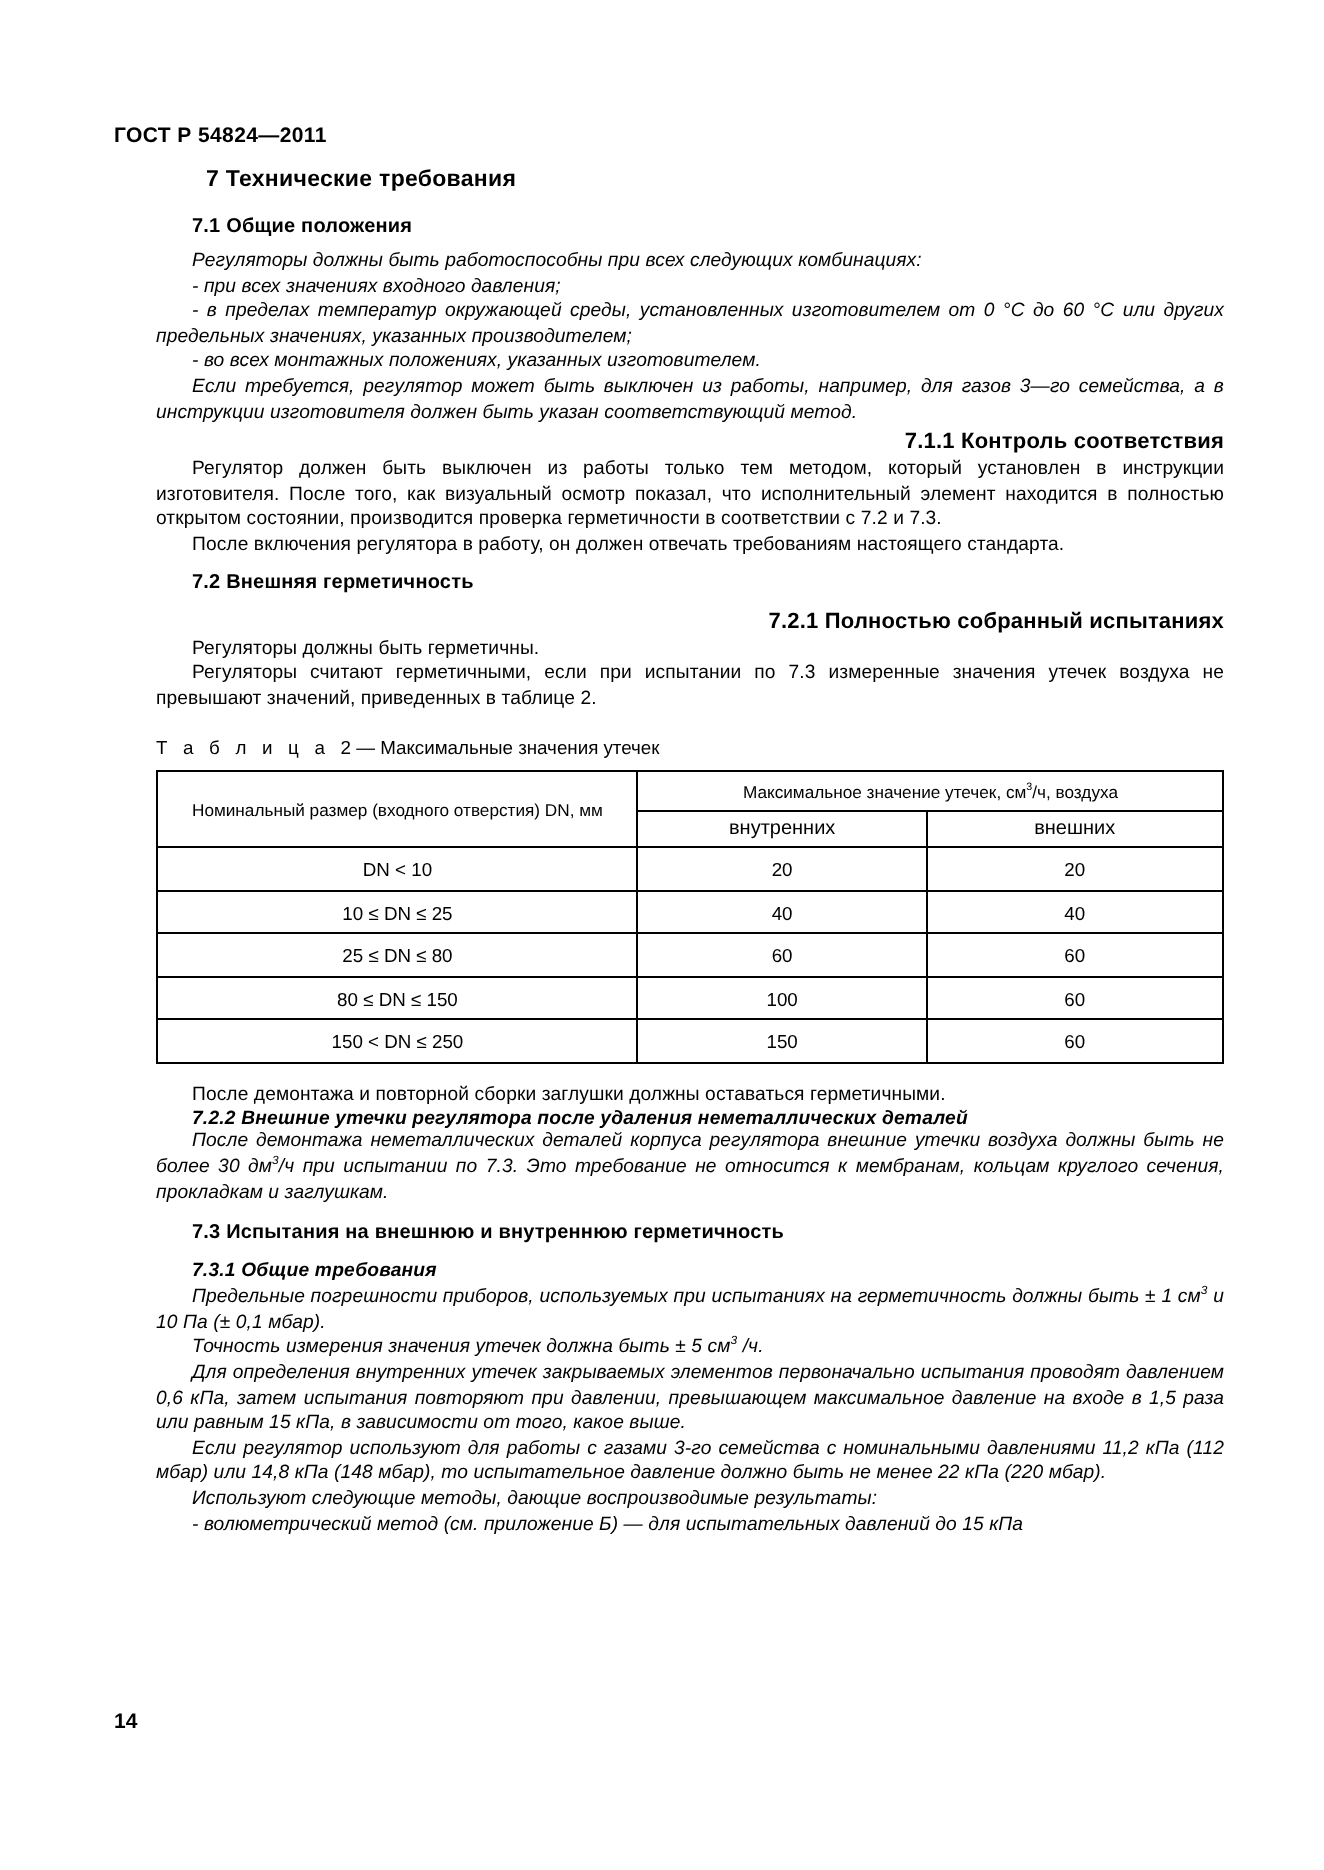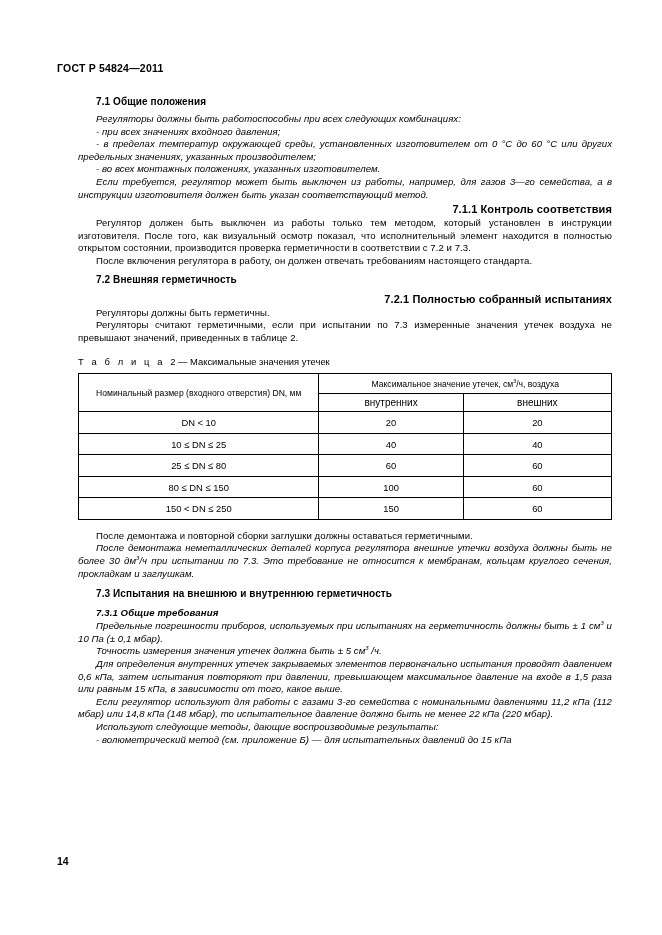--- a/index.html
+++ b/index.html
@@ -186,20 +186,21 @@
 </style>
 </head>
 <body>
 
 <div class="page">
 
   <div class="runhead">ГОСТ Р 54824—2011</div>
 
   <div class="content">
 
+    <h1 class="clause">7 Технические требования</h1>
 
     <div class="sp12"></div>
 
     <h2 class="sub">7.1 Общие положения</h2>
 
     <div class="sp6"></div>
 
     <p class="body it">Регуляторы должны быть работоспособны при всех следующих комбинациях:</p>
     <p class="body it">- при всех значениях входного давления;</p>
     <p class="body it">- в пределах температур окружающей среды, установленных изготовителем от 0 °С до 60 °С или других предельных значениях, указанных производителем;</p>
@@ -278,20 +279,21 @@
           <td class="cell">150</td>
           <td class="cell last">60</td>
         </tr>
       </tbody>
     </table>
 
     <div class="sp10"></div>
 
     <p class="body">После демонтажа и повторной сборки заглушки должны оставаться герметичными.</p>
 
+    <h3 class="subsub-i">7.2.2 Внешние утечки регулятора после удаления неметаллических деталей</h3>
 
     <p class="body it"><span>После демонтажа неметаллических деталей корпуса регулятора внешние утечки воздуха должны быть не более 30 дм</span><span class="sup">3</span><span>/ч при испытании по 7.3. Это требование не относится к мембранам, кольцам круглого сечения, прокладкам и заглушкам.</span></p>
 
     <div class="sp8"></div>
 
     <h2 class="sub">7.3 Испытания на внешнюю и внутреннюю герметичность</h2>
 
     <div class="sp8"></div>
 
     <h3 class="subsub-i">7.3.1 Общие требования</h3>

